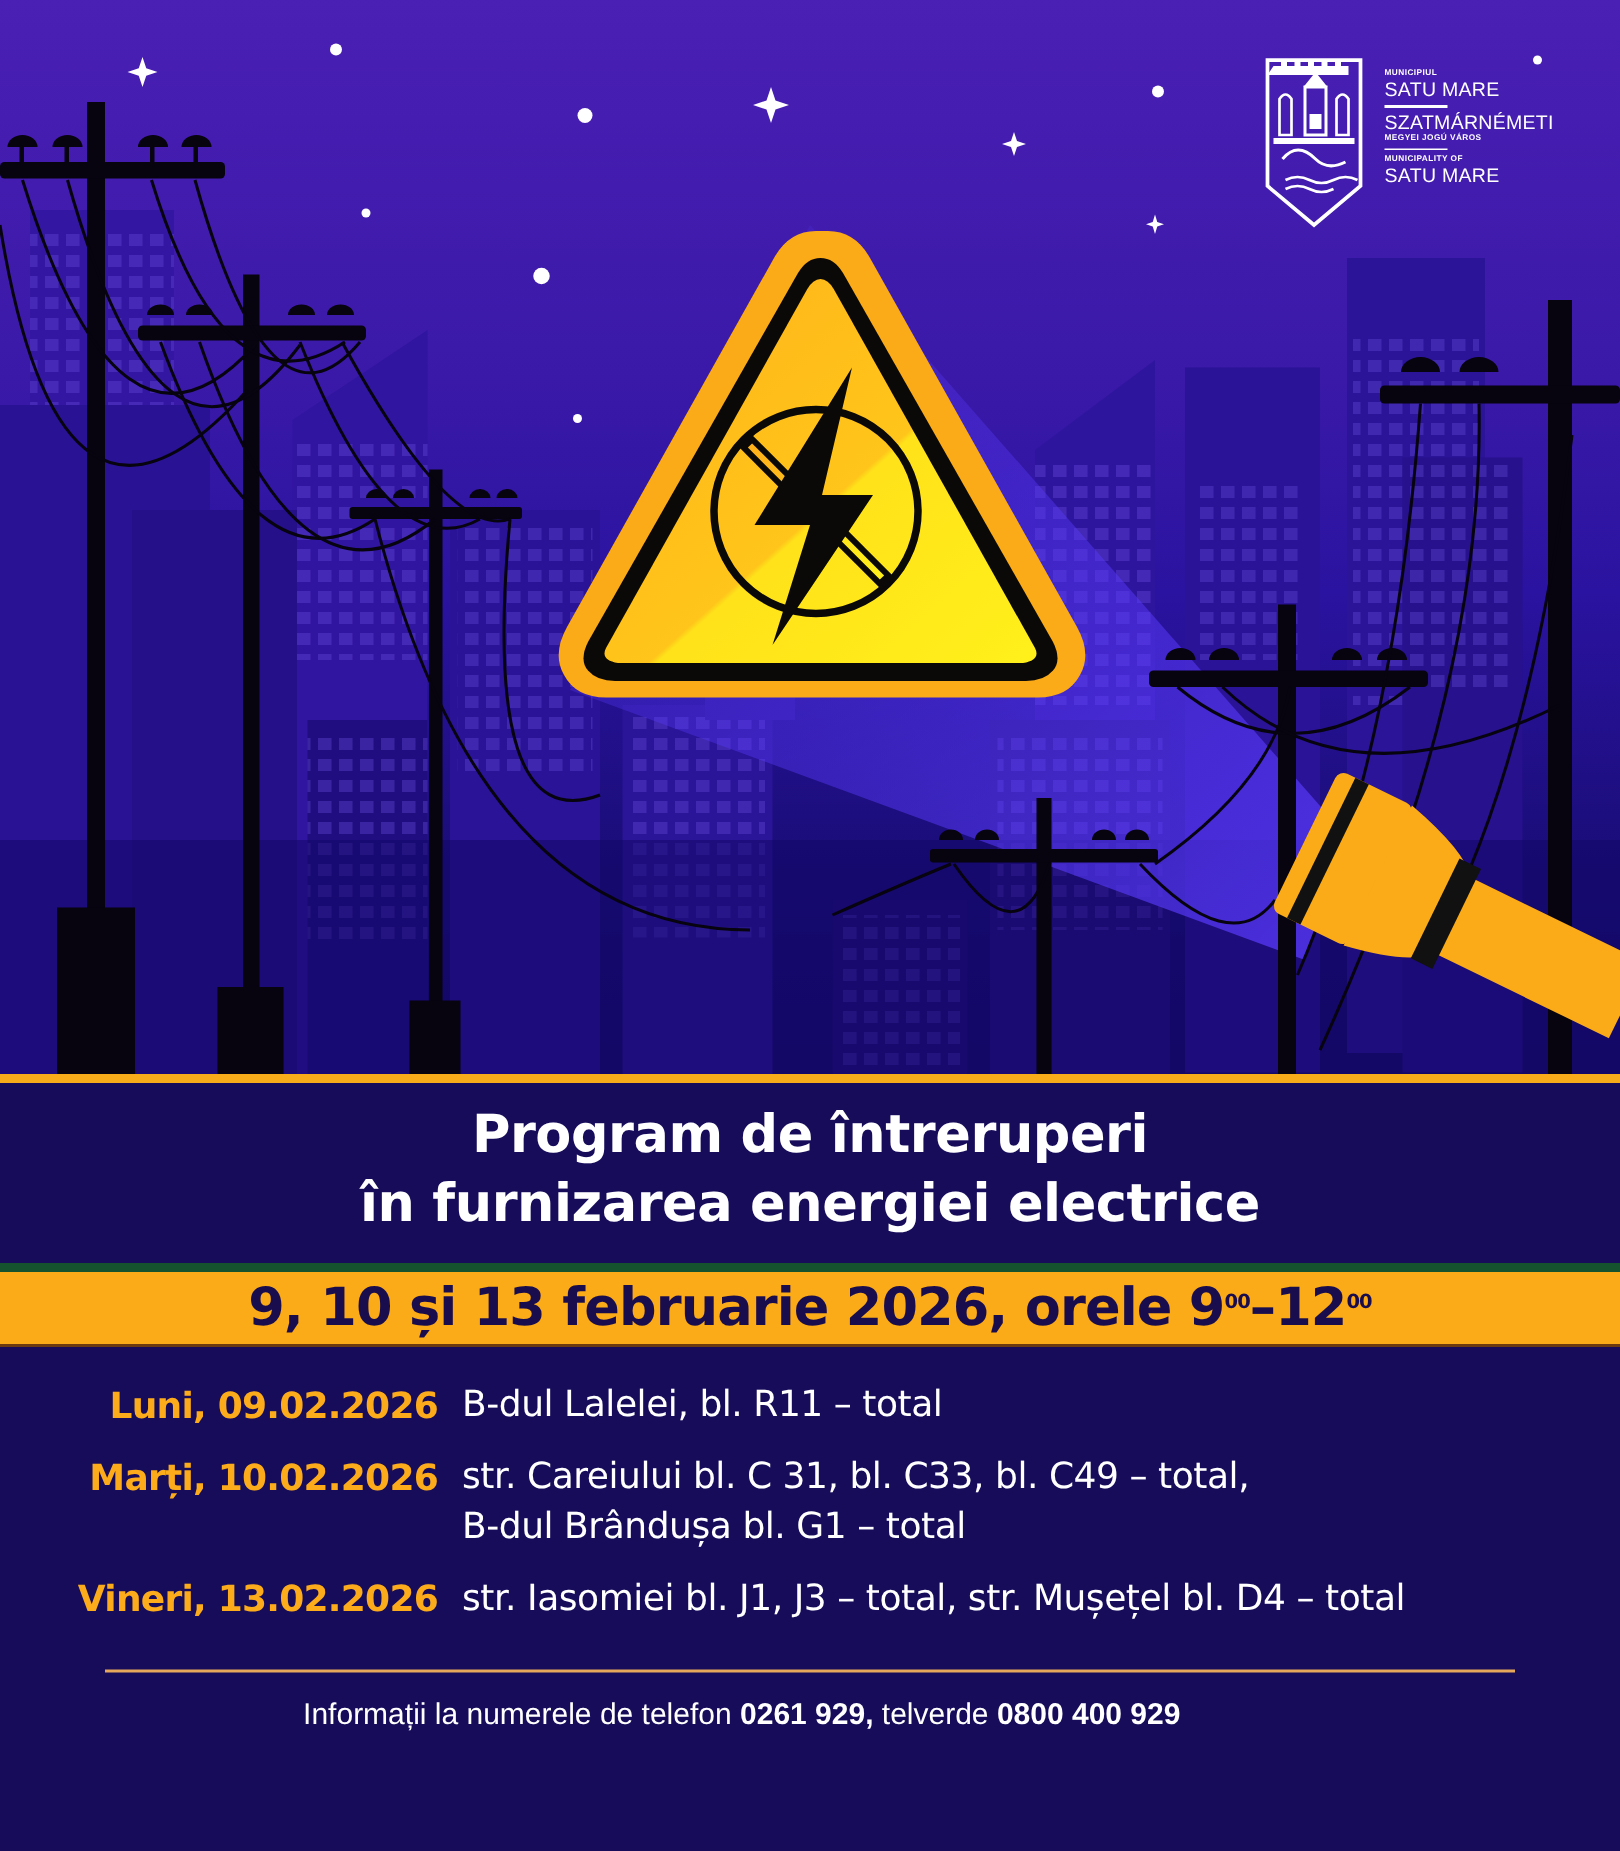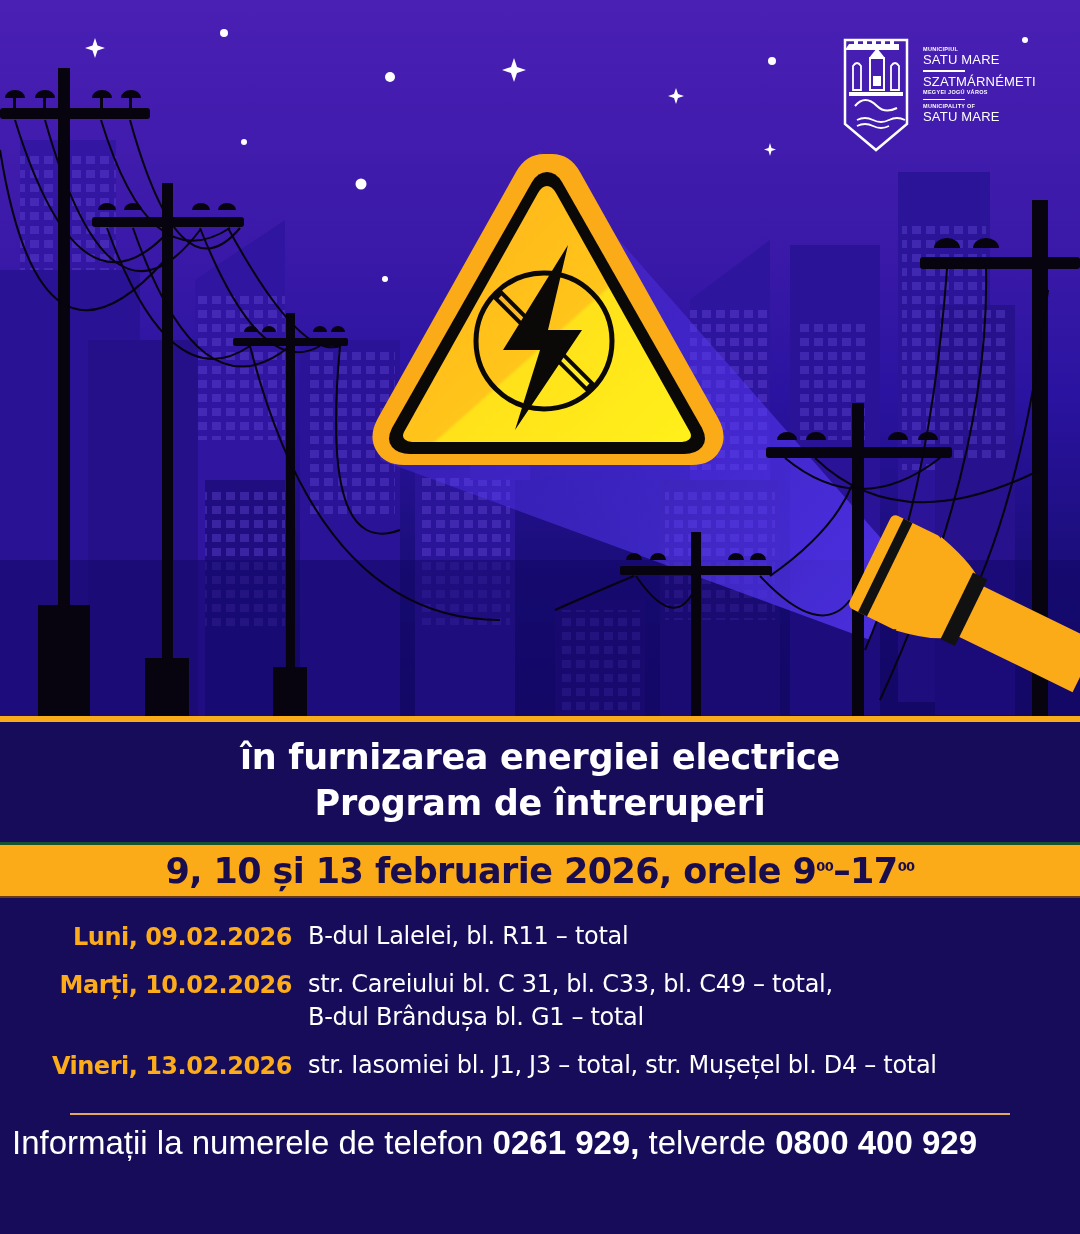--- a/index.html
+++ b/index.html
@@ -22,21 +22,21 @@
   .logo .rule { width: 42px; height: 1.5px; background: #fff; margin: 3px 0 3px 0; }
 
   .lower { position: absolute; left: 0; top: 722px; width: 1080px; height: 512px; background: #160c5a; }
 
   .title {
     position: absolute; left: 0; top: 734px; width: 1080px; text-align: center; color: #fff;
     font-family: "DejaVu Sans", sans-serif; font-weight: 700; font-size: 35px; line-height: 46px; letter-spacing: -0.3px;
   }
   .date-bar {
     position: absolute; left: 0; top: 842px; width: 1080px; height: 56px; background: #fbab18;
-    border-top: 3px solid #14532d; border-bottom: 2px solid #6b3a10;
+    border-top: 6px solid #14532d; border-bottom: 2px solid #6b3a10;
     display: flex; align-items: center; justify-content: center;
     font-family: "DejaVu Sans", sans-serif; font-weight: 700; font-size: 35px; color: #1a0d4e; letter-spacing: -0.6px;
   }
   .date-bar sup { font-size: 13px; position: relative; top: -4px; vertical-align: top; font-weight: 700; }
 
   .schedule { position: absolute; left: 0; top: 918px; width: 1080px; }
   .row { position: absolute; left: 0; width: 1080px; }
   .day {
     position: absolute; right: 788px; white-space: nowrap; color: #fcab1b;
     font-family: "DejaVu Sans", sans-serif; font-weight: 700; font-size: 24px; letter-spacing: -0.5px; line-height: 34px;
@@ -44,21 +44,21 @@
   .desc {
     position: absolute; left: 308px; color: #fff; white-space: nowrap;
     font-family: "DejaVu Sans", sans-serif; font-size: 24px; line-height: 33px; letter-spacing: -0.3px;
   }
   .desc b { font-weight: 400; }
 
   .hr-thin { position: absolute; left: 70px; top: 1113px; width: 940px; height: 2px; background: #e6a85a; }
 
   .footer {
     position: absolute; left: 0; top: 1126px; width: 989px; text-align: center; color: #fff;
-    font-family: "Liberation Sans", sans-serif; font-size: 33px; line-height: 34px;
+    font-family: "Liberation Sans", sans-serif; font-size: 20px; line-height: 34px;
   }
   .footer b { font-weight: 700; }
 </style>
 </head>
 <body>
 
 <div class="scene">
   <svg width="1080" height="718" viewBox="0 0 1080 718">
     <defs>
       <linearGradient id="beam" x1="1" y1="1" x2="0" y2="0">
@@ -220,28 +220,28 @@
       <div class="big">SATU MARE</div>
     </div>
   </div>
 </div>
 
 <div class="divider-orange"></div>
 
 <div class="lower"></div>
 
 <div class="title">
+  <div>Program de întreruperi</div>
   <div>în furnizarea energiei electrice</div>
-  <div>Program de întreruperi</div>
 </div>
 
 <div class="date-bar">
   <span>9, 10 și 13 februarie 2026, orele 9</span>
     <sup>00</sup>
-    <span>–17</span>
+    <span>–12</span>
     <sup>00</sup>
 </div>
 
 <div class="schedule">
 
   <div class="row" style="top:2px;">
     <div class="day" style="top:0;text-align:center;">Luni, 09.02.2026</div>
     <div class="desc" style="top:0;">
       <span>B-dul </span><b>Lalelei,</b><span> bl. R11 – total</span>
     </div>

